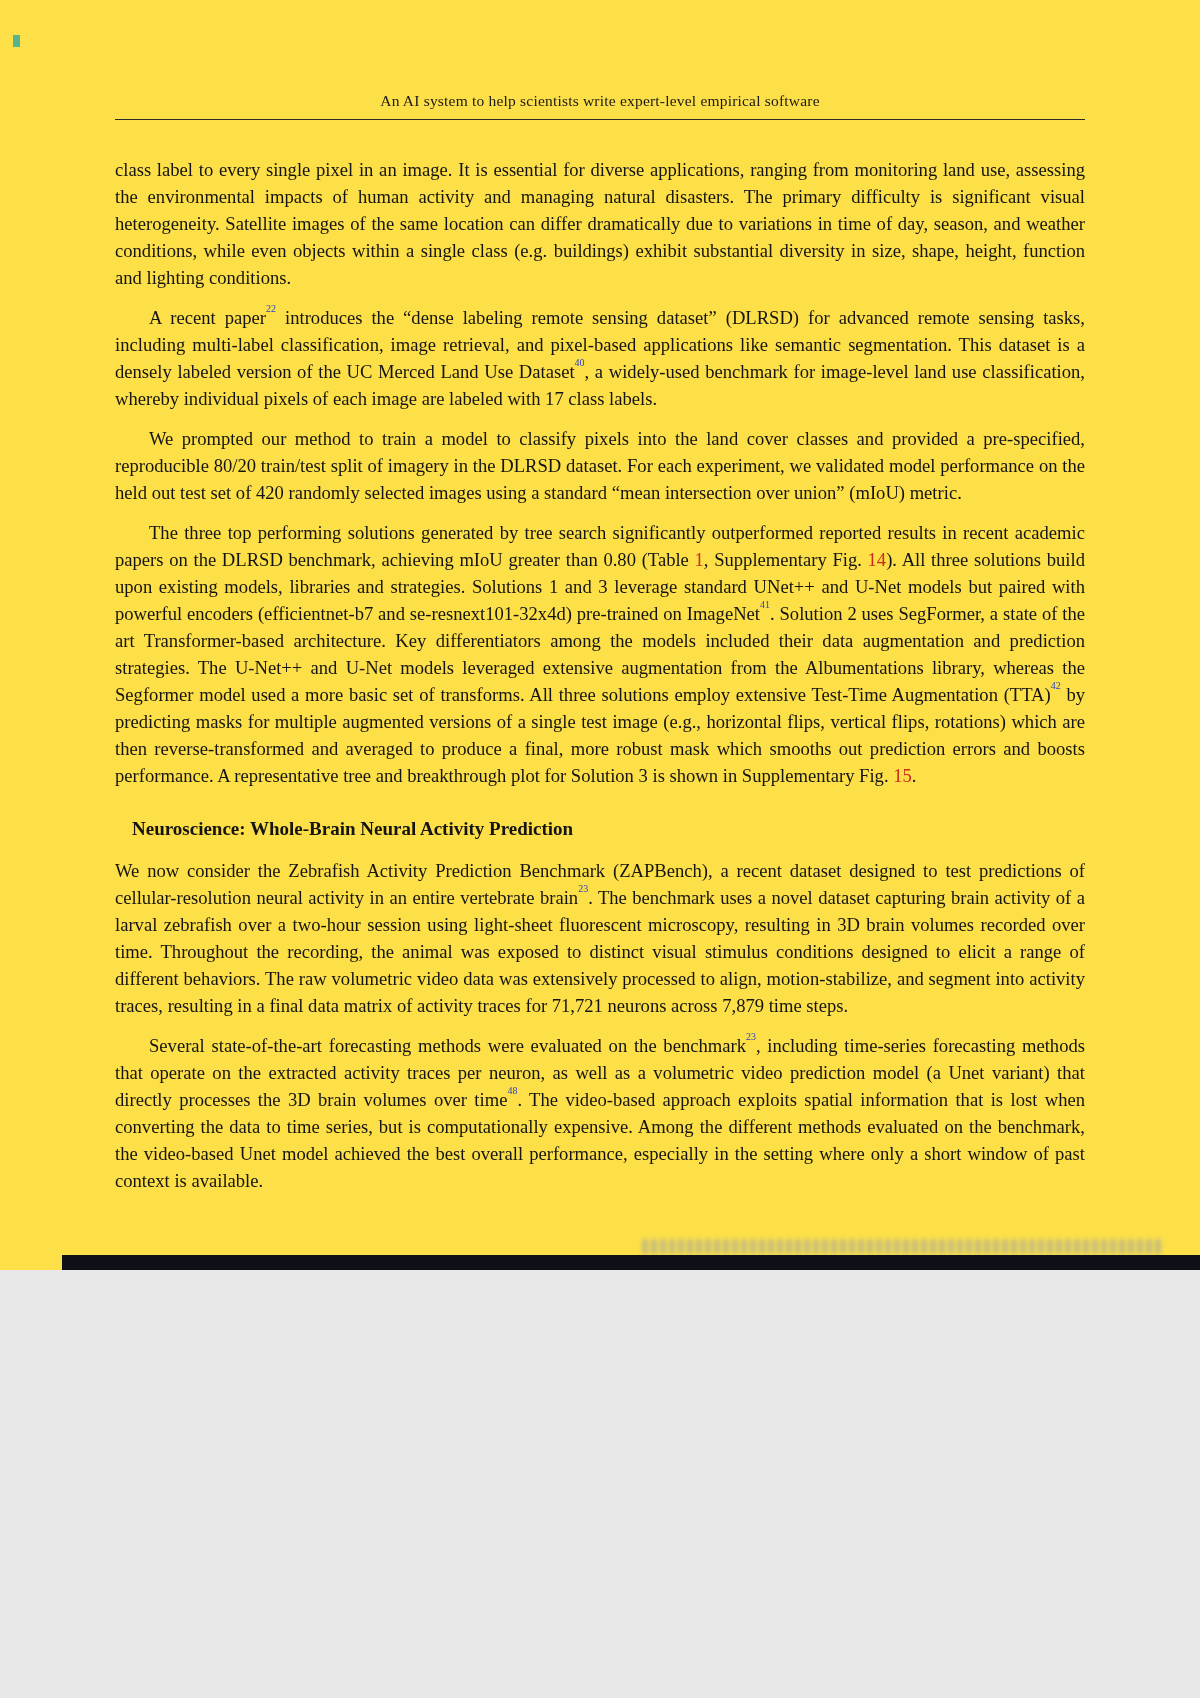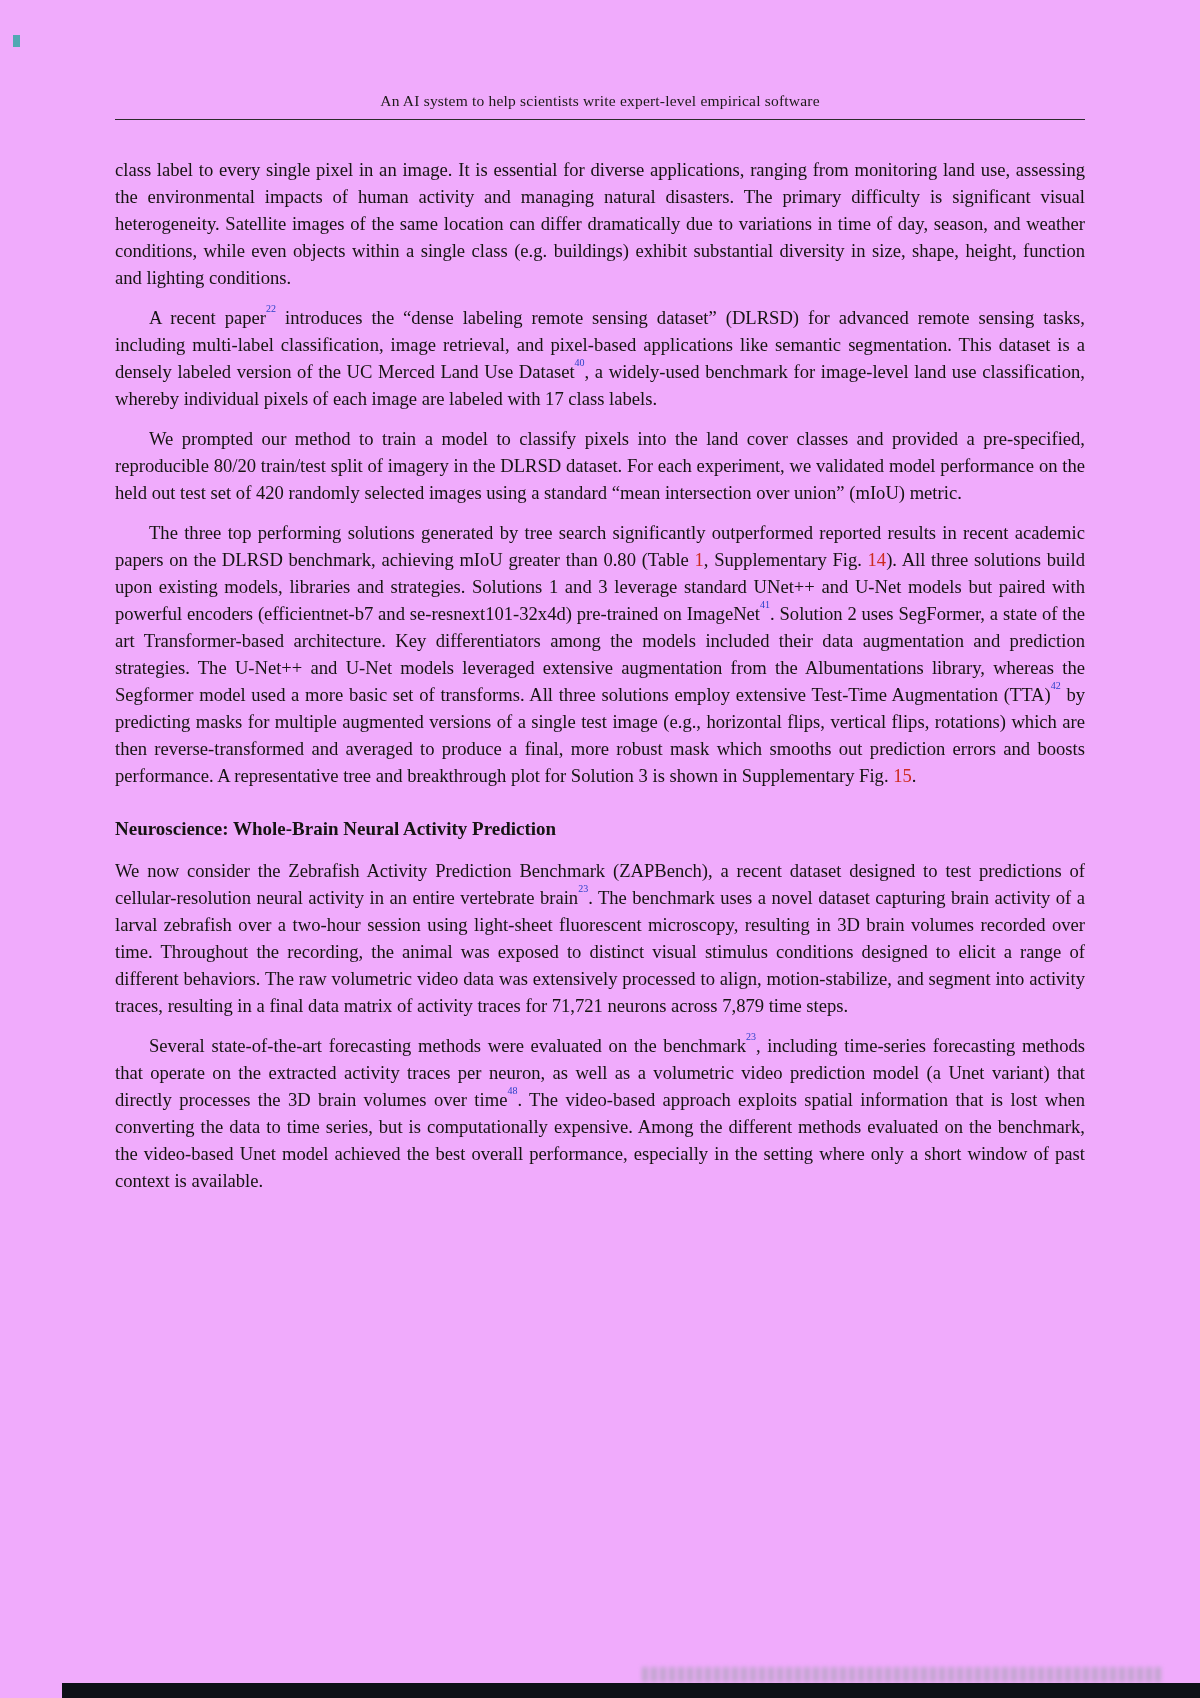--- a/index.html
+++ b/index.html
@@ -3,23 +3,23 @@
 <meta charset="utf-8">
 <style>
   html, body {
     margin: 0;
     padding: 0;
     background: #e8e8e8;
   }
   .page {
     position: relative;
     width: 1200px;
-    height: 1698px;
+    height: 1270px;
     margin: 0 auto;
-    background: #f0abfc;
+    background: #fde047;
     overflow: hidden;
     font-family: "Liberation Serif", "DejaVu Serif", serif;
     color: var(--text-color, #161412);
   }
   .running-header {
     padding-top: 92px;
     width: 970px;
     margin: 0 auto;
   }
   .running-title {
@@ -43,21 +43,21 @@
   .article p {
     margin: 0 0 13px 0;
     font-family: Liberation Serif, serif;
   }
   .article p.indent {
     text-indent: 34px;
   }
   .article h2 {
     font-size: 19px;
     line-height: 26px;
-    margin: 27px 0 15px 0;
+    margin: 27px 0 15px 17px;
     text-align: left;
     font-weight: bold;
   }
   .cite {
     color: var(--cite-blue, #2a40c8);
     font-size: 10px;
     position: relative;
     top: -0.45em;
     line-height: 0;
   }

